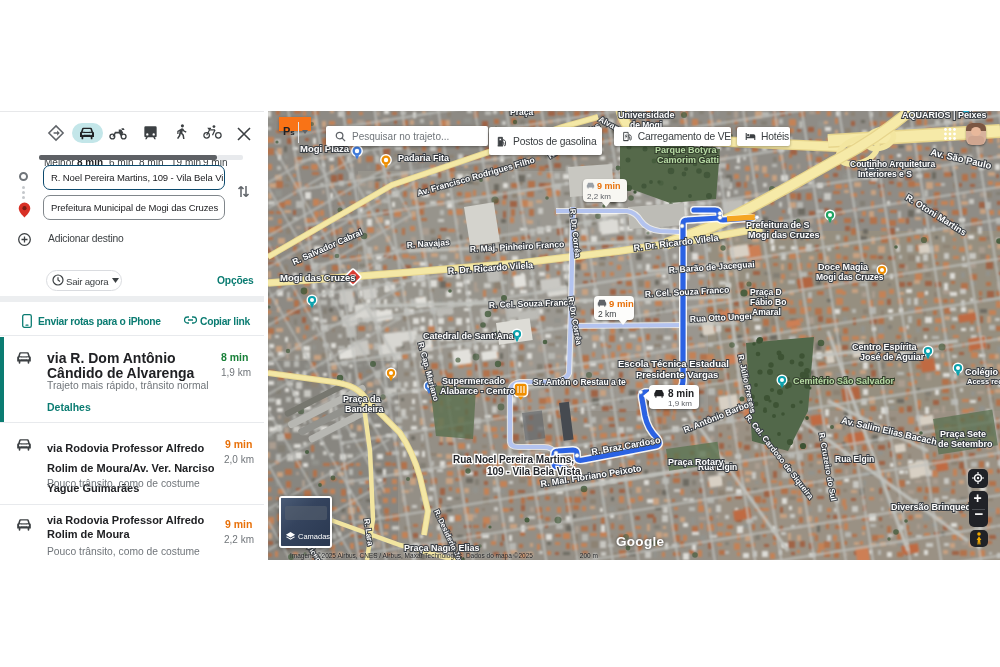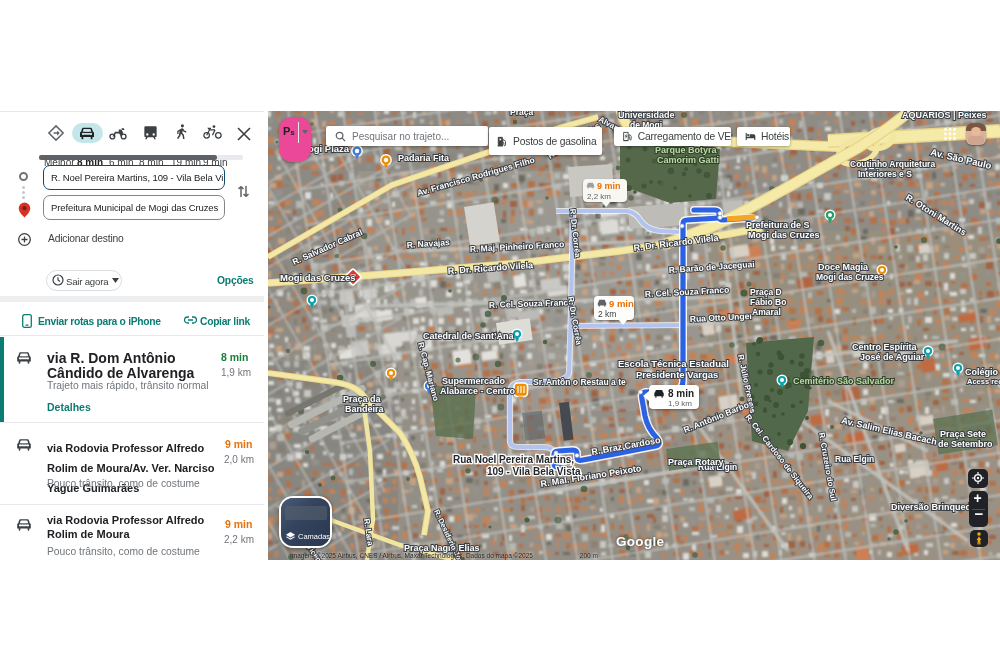--- a/index.html
+++ b/index.html
@@ -4634,21 +4634,21 @@
 <text x="166" y="400" class="lb" font-size="7.5" transform="rotate(65 166 400)" text-anchor="start">R. Desiderio Jorg</text>
 
 <text x="24" y="415" class="lb" font-size="7.5" transform="rotate(55 24 415)" text-anchor="start">R. dos Vicentin</text>
 
 <text x="400" y="354" class="lb" font-size="9" text-anchor="start">Praça Rotary</text>
 
 <text x="185" y="352" class="ld" font-size="10" text-anchor="start">Rua Noel Pereira Martins,</text>
       <text x="219" y="364" class="ld" font-size="10" text-anchor="start">109 - Vila Bela Vista</text>
 </svg>
 
- <div class="abs" style="left:11px;top:6px;width:32px;height:45px;background:#ec4899;border-radius:13px;box-shadow:0 1px 3px rgba(0,0,0,.3)">
+ <div class="abs" style="left:11px;top:6px;width:32px;height:14px;background:#f97316;border-radius:0;box-shadow:0 1px 3px rgba(0,0,0,.3)">
    <span style="position:absolute;left:4px;top:8px;font-size:11px;color:#202124;font-weight:700">P<span style="font-size:8px">s</span></span>
    <span style="position:absolute;left:19px;top:5px;width:1px;height:21px;background:#e4e5e7"></span>
    <span style="position:absolute;left:23px;top:13px;width:0;height:0;border-left:3px solid transparent;border-right:3px solid transparent;border-top:4px solid #5f6368"></span>
  </div>
 
  <div class="pill abs" style="left:58px;top:15px;width:162px;height:20px">
    <svg style="margin-left:9px" width="11" height="11" viewBox="0 0 12 12">
         <circle cx="5" cy="5" r="3.6" fill="none" stroke="#5f6368" stroke-width="1.4"></circle>
         <path d="M7.8 7.8L11 11" stroke="#5f6368" stroke-width="1.4"></path>
       </svg>
@@ -4720,21 +4720,21 @@
 
  <div class="abs" style="left:381px;top:274px;width:50px;height:24px;background:#fff;border-radius:4px;box-shadow:0 1px 3px rgba(0,0,0,.45)">
    <svg style="position:absolute;left:4px;top:4px" width="12" height="9" viewBox="0 0 24 20">
         <path fill="#202124" d="M21 8l-1.8-5.2A1.5 1.5 0 0 0 17.8 2H6.2a1.5 1.5 0 0 0-1.4.8L3 8a2 2 0 0 0-1.5 2v6h2.3v2.2a1.3 1.3 0 0 0 2.6 0V16h11.2v2.2a1.3 1.3 0 0 0 2.6 0V16h2.3v-6A2 2 0 0 0 21 8z"></path>
       </svg>
    <span style="position:absolute;left:19px;top:2.5px;font-size:10px;font-weight:700;color:#202124">8 min</span>
    <span style="position:absolute;left:19px;top:14px;font-size:8px;color:#5f6368">1,9 km</span>
    <span style="position:absolute;left:-6px;top:6px;width:0;height:0;border-top:5px solid transparent;border-bottom:5px solid transparent;border-right:6px solid #fff"></span>
  </div>
 
- <div class="abs" style="left:11px;top:385px;width:53px;height:52px;border-radius:14px;background:#31405c;border:2px solid #fff;box-shadow:0 1px 4px rgba(0,0,0,.4);overflow:hidden">
+ <div class="abs" style="left:11px;top:385px;width:53px;height:52px;border-radius:3px;background:#31405c;border:2px solid #fff;box-shadow:0 1px 4px rgba(0,0,0,.4);overflow:hidden">
    <div style="position:absolute;left:0;top:0;width:100%;height:100%;background:linear-gradient(135deg,#4a5b75 0%,#39486077 40%,#2a3850 100%)"></div>
    <div style="position:absolute;left:4px;top:8px;width:42px;height:14px;background:#57616e;opacity:.6;border-radius:2px"></div>
    <svg style="position:absolute;left:4px;bottom:4px" width="11" height="11" viewBox="0 0 12 12">
         <path fill="#fff" d="M6 1L11 4 6 7 1 4zM2.2 5.9L6 8.2l3.8-2.3L11 6.6 6 9.6 1 6.6z"></path>
       </svg>
    <span style="position:absolute;left:17px;bottom:5px;font-size:7.5px;color:#fff">Camadas</span>
  </div>
 
  <div class="abs" style="left:700px;top:358px;width:20px;height:19px;background:#202227;border-radius:5px"></div>
  <svg class="abs" style="left:704px;top:361px" width="12" height="12" viewBox="0 0 12 12">

